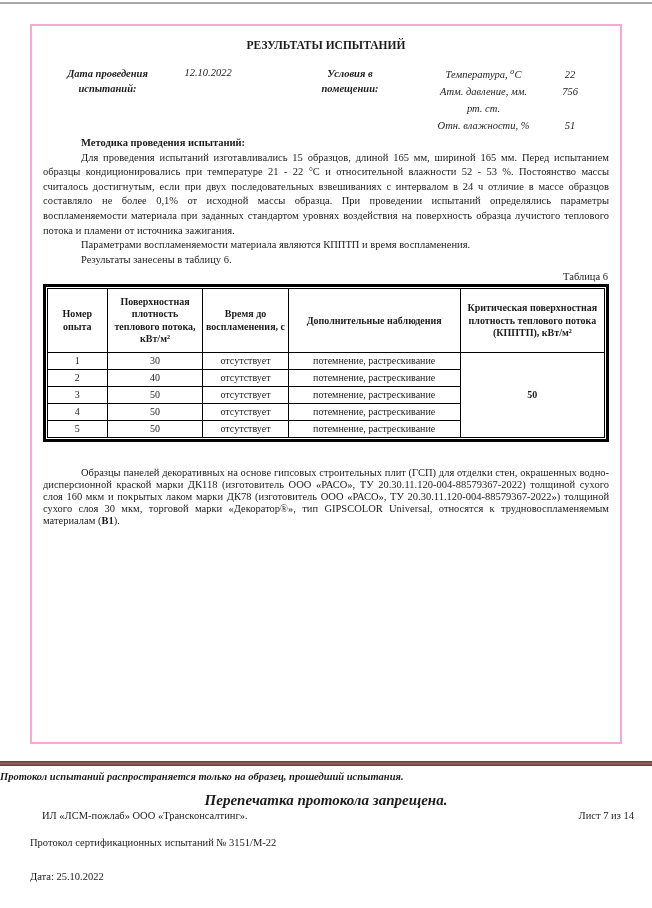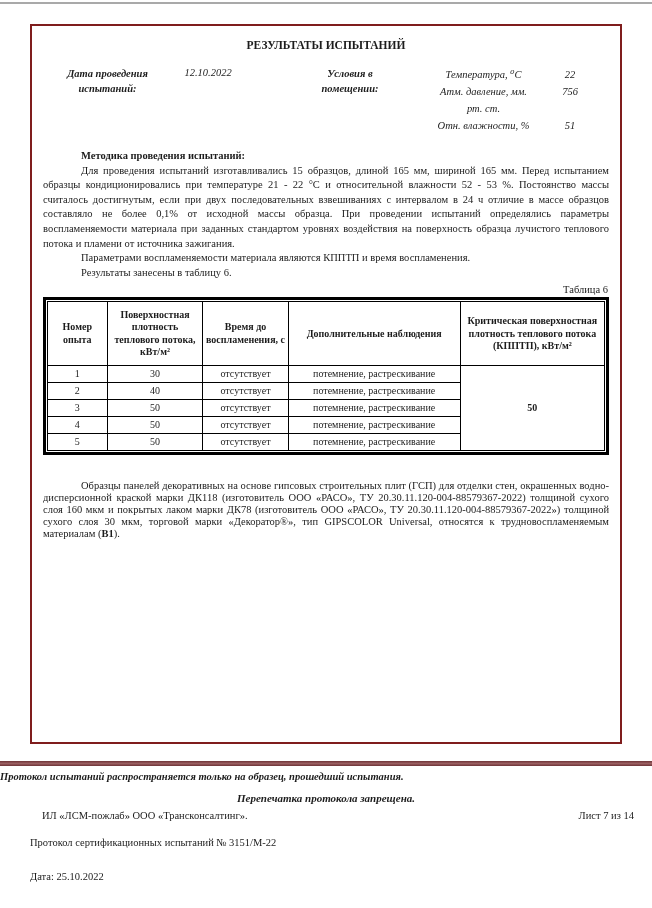--- a/index.html
+++ b/index.html
@@ -11,36 +11,36 @@
     color: #1c1c1c;
     overflow: hidden;
   }
   .top-rule {
     position: absolute; top: 2px; left: 0;
     width: 652px; height: 2px; background: #a9a9a9;
   }
   .content-box {
     position: absolute; left: 30px; top: 24px;
     width: 592px; height: 720px;
-    border: 2px solid #7f1d1d;
+    border: 2px solid #f9a8d4;
     padding: 0 11px;
   }
   .doc-title { margin-top: 13px; text-align: center; font-weight: bold; font-size: 11.5px; }
   .doc-subtitle { margin-top: 3px; text-align: center; font-weight: bold; font-size: 11px; }
 
   .info-row { display: flex; margin-top: 15px; font-style: italic; font-size: 10.5px; }
   .info-date-label { width: 85px; margin-left: 22px; text-align: center; font-weight: bold; line-height: 15px; }
   .info-date-value { width: 100px; margin-left: 8px; text-align: center; padding-top: 1px; }
   .info-cond-label { width: 88px; margin-left: 48px; text-align: center; font-weight: bold; line-height: 15px; }
   .info-cond-rows { flex: 1; margin-left: 6px; }
   .cond-row { display: flex; line-height: 17px; }
   .cond-label { flex: 1; text-align: center; margin-left: 36px; }
   .cond-value { width: 78px; text-align: center; }
 
-  .methodology { margin-top: 15px; font-size: 10.5px; line-height: 14.6px; }
+  .methodology { margin-top: 2px; font-size: 10.5px; line-height: 14.6px; }
   .meth-heading { font-weight: bold; text-indent: 38px; }
   .meth-p { text-align: justify; text-indent: 38px; }
   .meth-line { text-indent: 38px; }
 
   .table-caption { text-align: right; font-size: 10.5px; margin-top: 4px; padding-right: 1px; }
 
   .tbl-outer { margin-top: 2px; border: 3px solid #000; padding: 1px; background: #fff; }
   table { width: 100%; border-collapse: collapse; table-layout: fixed; }
   th, td { border: 1px solid #000; }
   th {
@@ -55,21 +55,21 @@
   .sample-p { margin-top: 25px; font-size: 10.5px; line-height: 12px; text-align: justify; text-indent: 38px; }
   .sample-bold { font-weight: bold; }
 
   .maroon-rule {
     position: absolute; top: 761px; left: 0; width: 652px; height: 5px;
     background: linear-gradient(#6e3437, #9a5f61 50%, #6e3437);
   }
   .notice1 { position: absolute; top: 771px; left: 0; width: 652px; text-align: left;
              font-weight: bold; font-style: italic; font-size: 10.5px; }
   .notice2 { position: absolute; top: 792px; left: 0; width: 652px; text-align: center;
-             font-weight: bold; font-style: italic; font-size: 11px; }
+             font-weight: bold; font-style: italic; font-size: 15px; }
   .footer-row { position: absolute; top: 810px; left: 42px; width: 592px;
                 display: flex; justify-content: space-between; font-size: 10.5px; }
   .footer-protocol { position: absolute; top: 837px; left: 30px; font-size: 10.5px; }
   .footer-date { position: absolute; top: 871px; left: 30px; font-size: 10.5px; }
 </style>
 </head>
 <body>
 
 <div class="top-rule"></div>
 

